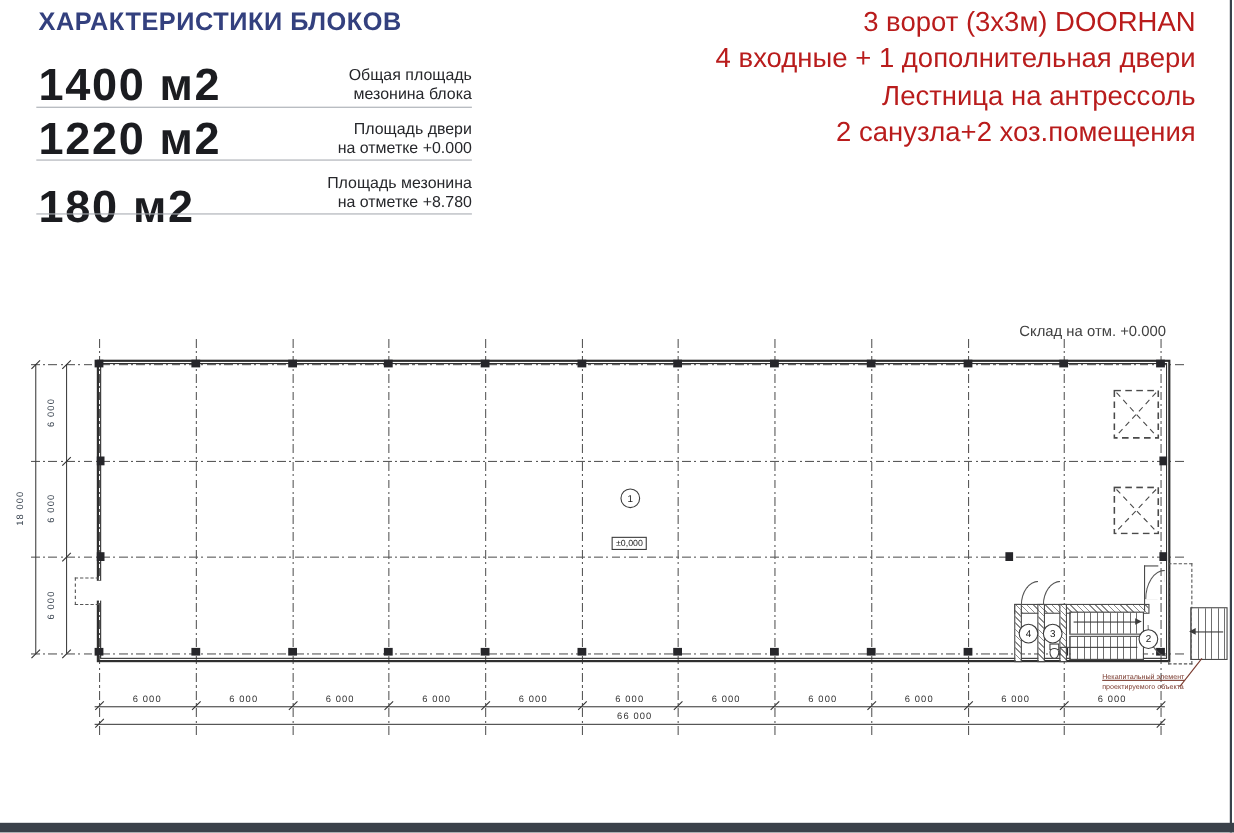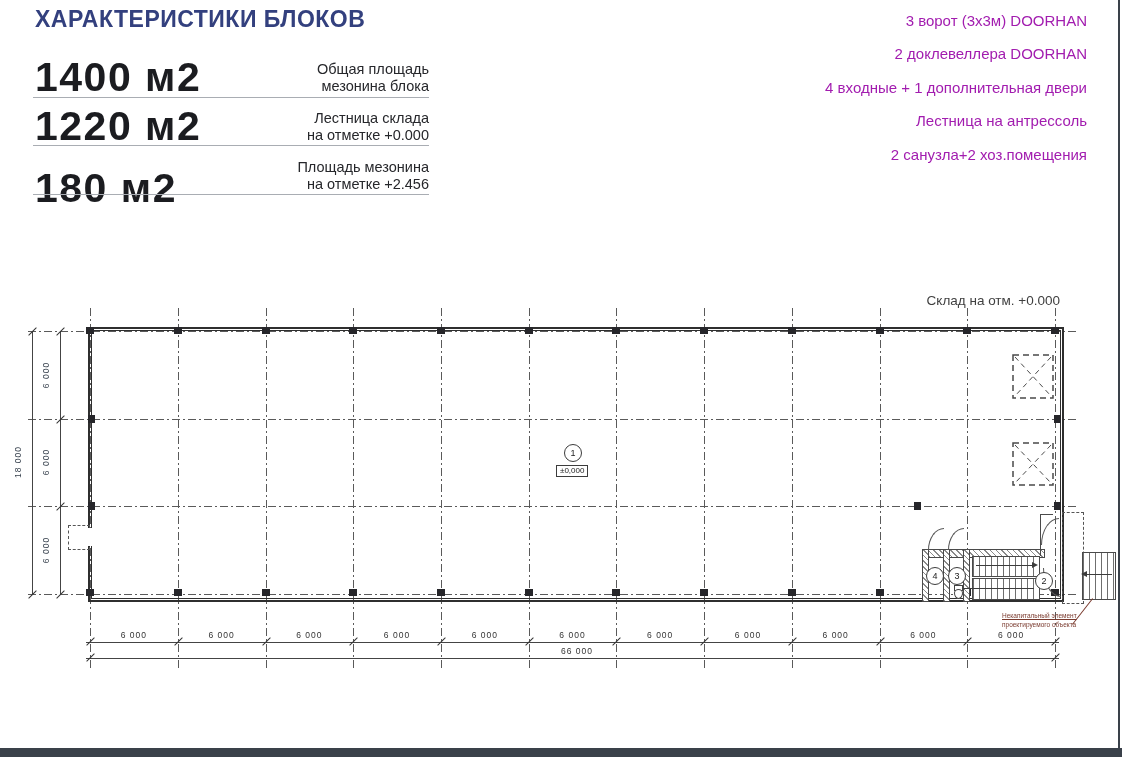--- a/index.html
+++ b/index.html
@@ -7,21 +7,21 @@
         font-family:"Liberation Sans",sans-serif;margin:0 auto;}
   .abs{position:absolute;}
 
   
   .title{position:absolute;left:35px;top:6px;font-size:23px;font-weight:bold;letter-spacing:.5px;color:#33407e;}
   .stat-value{position:absolute;left:35px;font-size:41px;font-weight:bold;letter-spacing:1.5px;color:#1b1c20;line-height:1;}
   .stat-desc{position:absolute;width:205px;left:224px;text-align:right;font-size:14.5px;line-height:16.5px;color:#26272b;}
   .divider{position:absolute;left:33px;width:396px;height:1px;background:#a9adb3;}
 
   
-  .features{position:absolute;top:4px;right:35px;text-align:right;font-size:15px;line-height:33.4px;color:#a21caf;white-space:nowrap;}
+  .features{position:absolute;top:4px;right:35px;text-align:right;font-size:25px;line-height:33.4px;color:#b91c1c;white-space:nowrap;}
 
   
   .vgrid{width:1px;background:repeating-linear-gradient(to bottom,#5a5a5a 0 8px,transparent 8px 11px,#5a5a5a 11px 13px,transparent 13px 16px);z-index:1;}
   .hgrid{height:1px;background:repeating-linear-gradient(to right,#5a5a5a 0 8px,transparent 8px 11px,#5a5a5a 11px 13px,transparent 13px 16px);z-index:1;}
   .wall{position:absolute;left:88px;top:327px;width:972px;height:271px;border:2px solid #2f2f2f;z-index:2;}
   .wall-inner{position:absolute;left:1px;top:1px;right:1px;bottom:1px;border:1px solid #2f2f2f;}
   .colmark{width:8px;height:7px;background:#26262a;z-index:3;}
   .colmark2{width:7px;height:8px;background:#26262a;z-index:3;}
   .dline{background:#444;z-index:1;}
   .tick{width:11px;height:1px;background:#333;transform:rotate(-45deg);z-index:2;}
@@ -54,35 +54,34 @@
 
   <div class="stat-value" style="top:57px;">1400 м2</div>
   <div class="stat-desc" style="top:61px;">
     <span>Общая площадь</span><br>
     <span>мезонина блока</span>
   </div>
   <div class="divider" style="top:97px;"></div>
 
   <div class="stat-value" style="top:106px;">1220 м2</div>
   <div class="stat-desc" style="top:110px;">
-    <span>Лестница склада</span><br>
+    <span>Площадь двери</span><br>
     <span>на отметке +0.000</span>
   </div>
   <div class="divider" style="top:145px;"></div>
 
   <div class="stat-value" style="top:168px;">180 м2</div>
   <div class="stat-desc" style="top:159px;">
     <span>Площадь мезонина</span><br>
-    <span>на отметке +2.456</span>
+    <span>на отметке +8.780</span>
   </div>
   <div class="divider" style="top:194px;"></div>
 
   <div class="features">
     <div>3 ворот (3х3м) DOORHAN</div>
-    <div>2 доклевеллера DOORHAN</div>
     <div>4 входные + 1 дополнительная двери</div>
     <div>Лестница на антрессоль</div>
     <div>2 санузла+2 хоз.помещения</div>
   </div>
 
   <div id="plan" class="abs" style="left:0;top:0;width:1122px;height:683px;">
 
     <div class="plan-label">Склад на отм. +0.000</div>
 
     <div class="wall">
@@ -127,21 +126,21 @@
     <div class="qarc" style="left:1043px;top:568px;width:17px;height:28px;border-left:1px solid #555;border-bottom:1px solid #555;border-radius:0 0 0 100%;"></div>
 
     <div class="dashedrect" style="left:1062px;top:512px;width:20px;height:90px;"></div>
     <div class="stairs" style="left:1082px;top:552px;width:32px;height:46px;"></div>
     <div class="aline" style="left:1084px;top:574px;width:28px;"></div>
     <div class="ahead" style="left:1081px;top:571px;border-width:3.5px 6px 3.5px 0;border-color:transparent #3c3c3c transparent transparent;"></div>
 
     <div class="cmark" style="left:564px;top:444px;">
       <span>1</span>
     </div>
-    <div class="elevbox" style="left:556px;top:465px;">±0,000</div>
+    <div class="elevbox" style="left:556px;top:488px;">±0,000</div>
     <div class="cmark" style="left:1035px;top:572px;">
       <span>2</span>
     </div>
     <div class="cmark" style="left:948px;top:567px;">
       <span>3</span>
     </div>
     <div class="cmark" style="left:926px;top:567px;">
       <span>4</span>
     </div>
 

